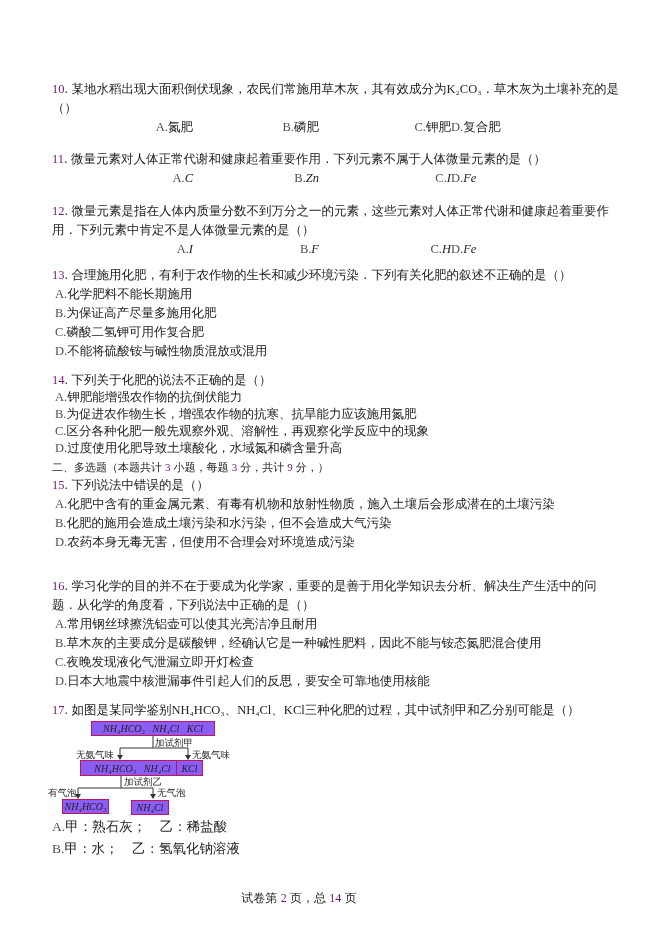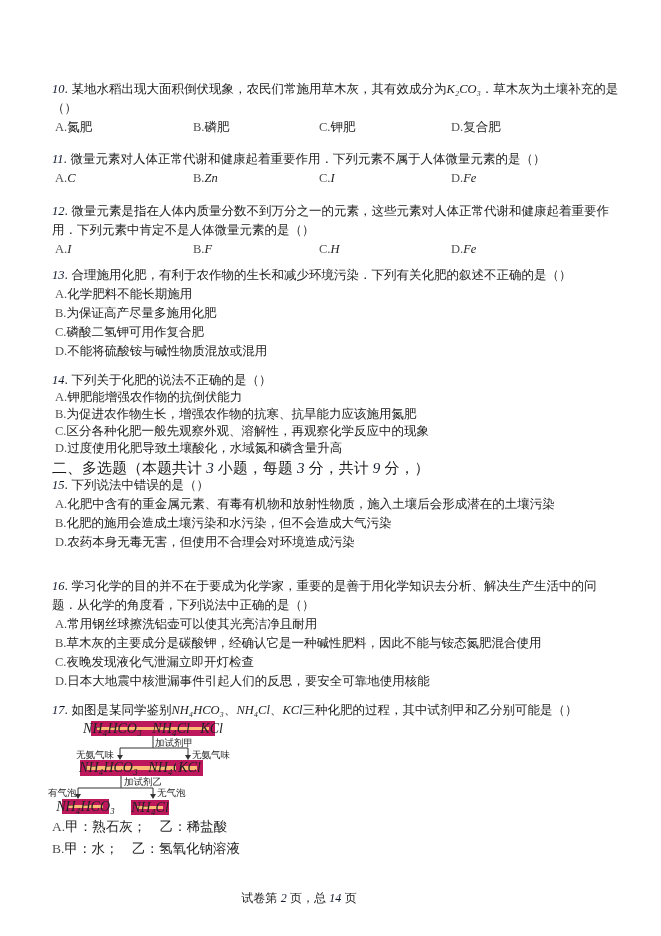--- a/index.html
+++ b/index.html
@@ -5,37 +5,37 @@
   html,body{margin:0;padding:0;}
   body{
     width:661px;height:936px;background:#ffffff;position:relative;
     font-family:"Liberation Sans","DejaVu Sans",sans-serif;
     color:#1c1c1c;overflow:hidden;
   }
   .q{position:absolute;left:52px;width:604px;}
   .ln{font-size:12.5px;line-height:19px;height:19px;white-space:pre;}
   .q14 .ln{line-height:17px;height:17px;}
   
-  .d{font-family:"Liberation Serif","DejaVu Serif",serif;color:#0f172a;font-style:italic;}
+  .d{font-family:"Liberation Serif","DejaVu Serif",serif;color:#701a75;}
   .lat{font-family:"Liberation Serif","DejaVu Serif",serif;color:#4f4f4f;}
   
-  .fm{font-family:"Liberation Serif","DejaVu Serif",serif;font-style:italic;color:#222;}
-  .opts-row{display:flex;font-size:12.5px;line-height:19px;padding-left:3px;white-space:pre;}
+  .fm{font-family:"Liberation Serif","DejaVu Serif",serif;color:#222;}
+  .opts-row{display:flex;font-size:12.5px;line-height:19px;padding-left:3px;white-space:pre;text-align:right;}
   .opt{flex:0 0 auto;}
   .opt.c1{width:138px}.opt.c2{width:126px}.opt.c3{width:132px}
   .fmv .ov{font-family:"Liberation Serif","DejaVu Serif",serif;font-style:italic;color:#222;}
   .opt-line{padding-left:3px;}
-  .sec{position:absolute;left:52px;top:458px;font-size:15px;line-height:19px;white-space:pre;}
+  .sec{position:absolute;left:52px;top:458px;font-size:11px;line-height:19px;white-space:pre;}
   
   .diagram{position:absolute;left:45px;top:715px;width:212px;height:106px;}
   .diagram svg{position:absolute;left:0;top:0;}
-  .dbox{position:absolute;border:6px solid #be185d;background:#fdba74;
+  .dbox{position:absolute;border:1px solid #be185d;background:#8b5cf6;
     display:flex;align-items:center;justify-content:center;
     font-family:"Liberation Serif","DejaVu Serif",serif;font-style:italic;
-    font-size:14px;white-space:pre;color:#222;box-sizing:border-box;}
+    font-size:10px;white-space:pre;color:#222;box-sizing:border-box;}
   .dlbl{position:absolute;font-size:9.5px;line-height:11px;white-space:nowrap;color:#1c1c1c;}
   .q17opt{position:absolute;left:52px;font-size:13.5px;line-height:20px;white-space:pre;}
   .footer{position:absolute;left:0;top:890px;width:598px;text-align:center;font-size:12px;white-space:pre;}
 </style>
 </head>
 <body>
 
 <div class="q" style="top:80px">
   <div class="ln"><span class="tx"><span class="d">10</span>. 某地水稻出现大面积倒伏现象，农民们常施用草木灰，其有效成分为</span><span class="fm">K₂CO₃</span><span class="tx">．草木灰为土壤补充的是</span></div>
   <div class="ln"><span class="tx">（）</span></div>

